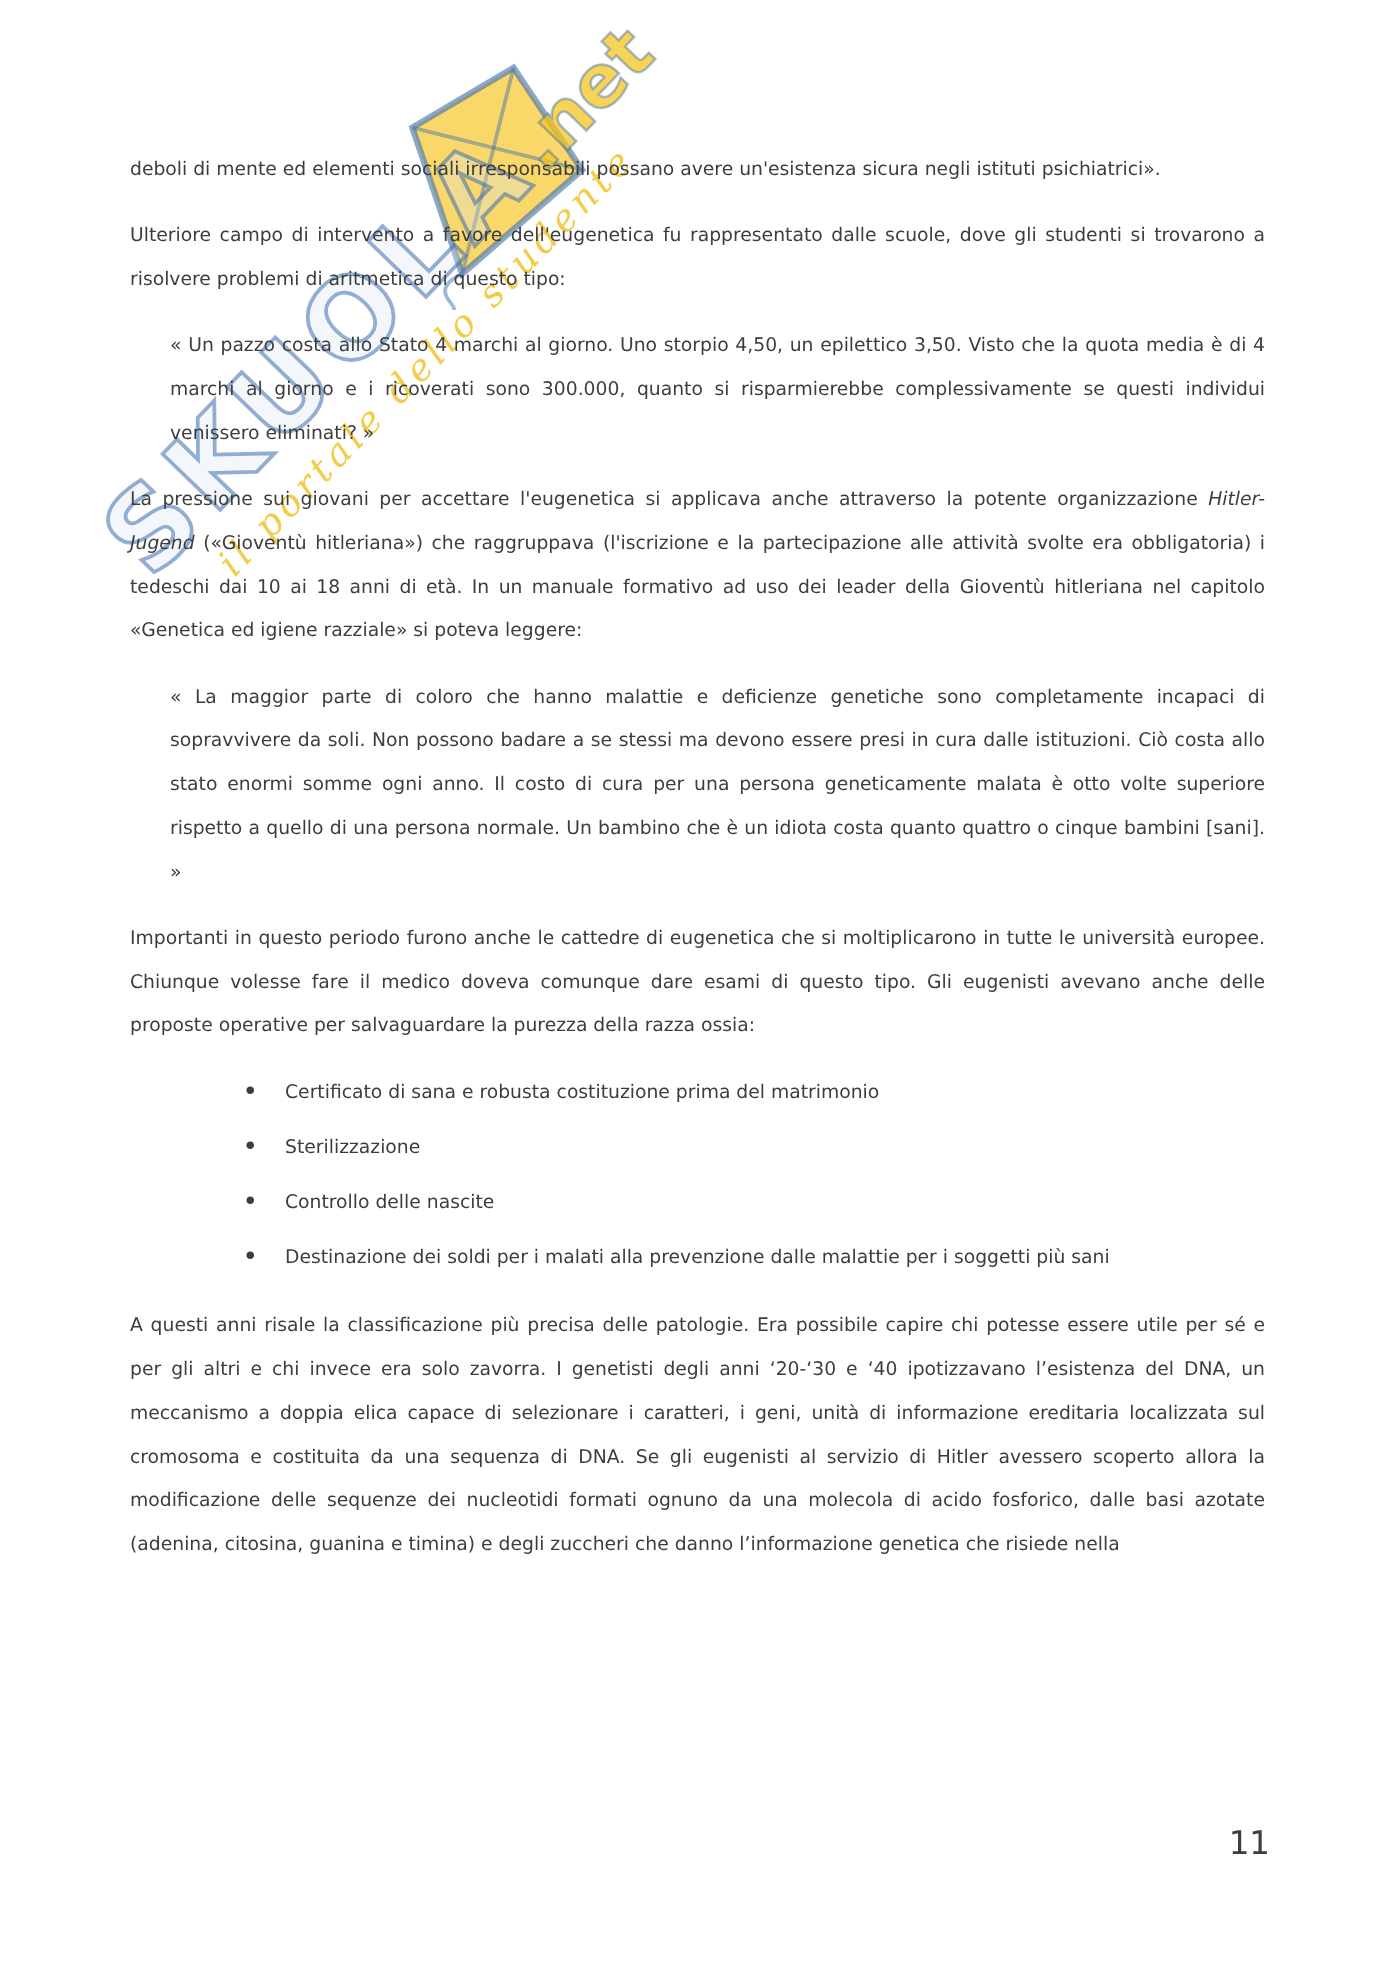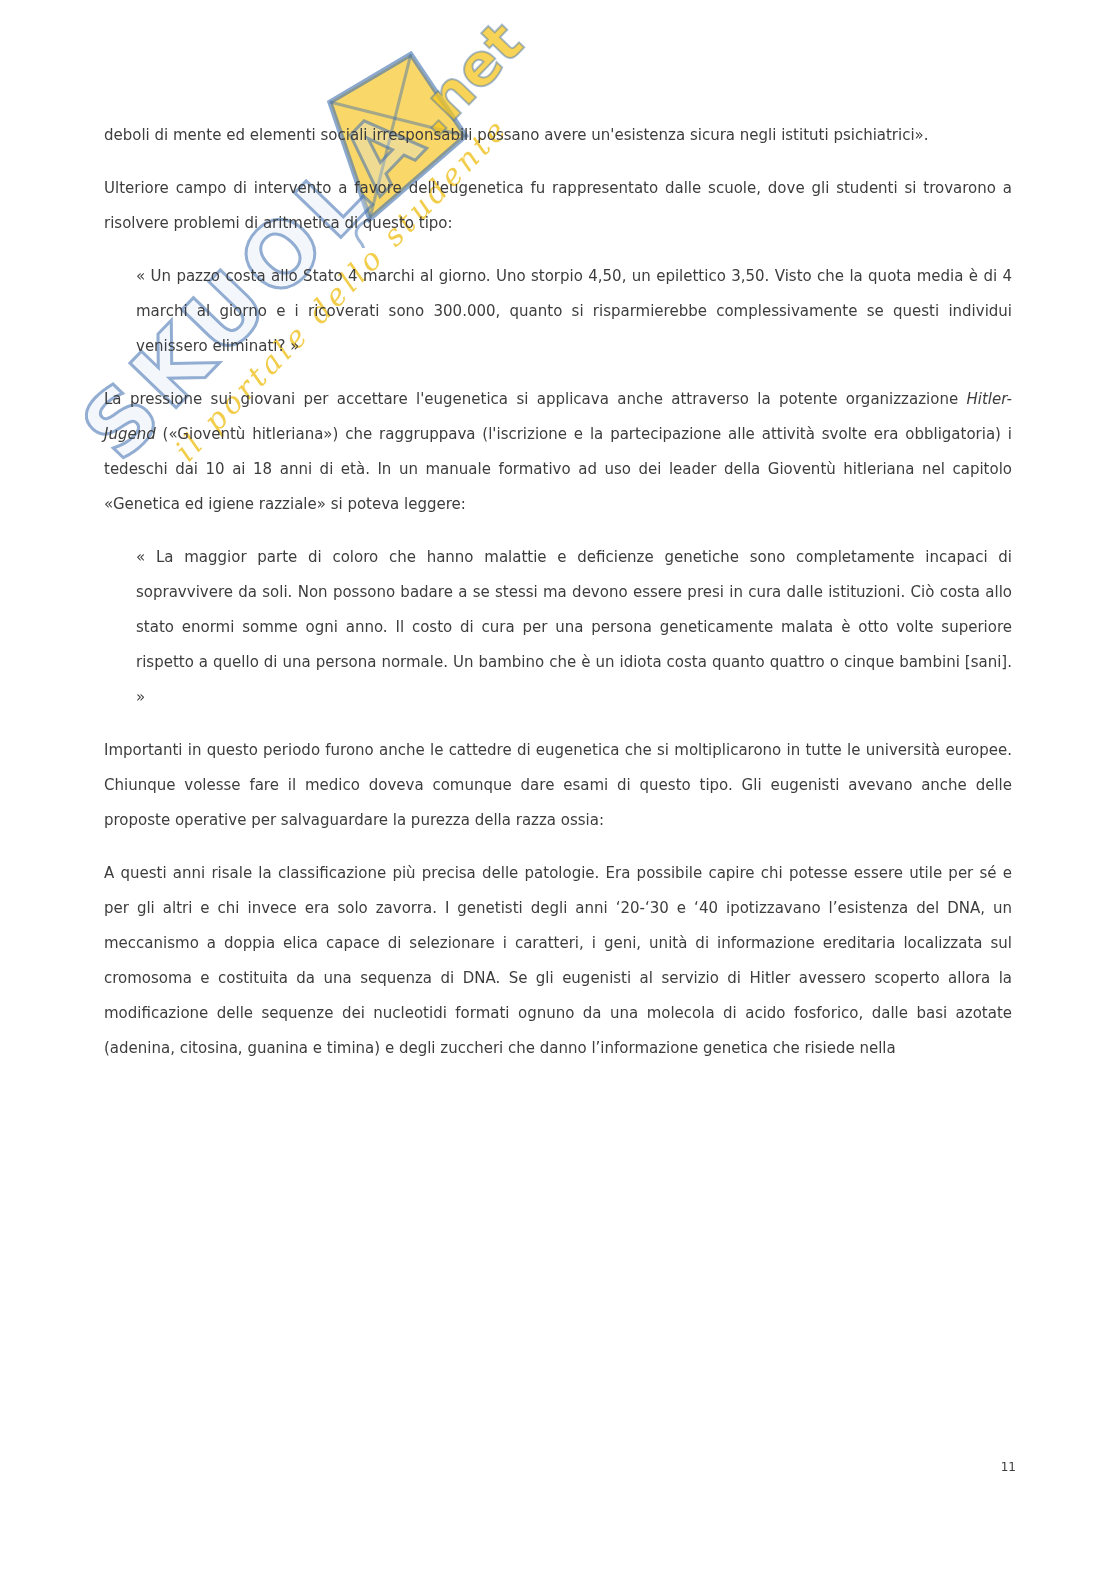--- a/index.html
+++ b/index.html
@@ -96,21 +96,21 @@
     position: absolute;
     left: 2px;
     top: 0;
     font-size: 21px;
   }
   .page-number {
     position: absolute;
     top: 1460px;
     right: 100px;
     z-index: 1;
-    font-size: 12px;
+    font-size: 26px;
   }
   em.org-name { }
 </style>
 </head>
 <body>
 
 <div class="page">
 
   <div class="watermark">
     <svg class="wm-kite" width="190" height="200" viewBox="0 0 190 200">
@@ -134,20 +134,26 @@
     <p>Ulteriore campo di intervento a favore dell'eugenetica fu rappresentato dalle scuole, dove gli studenti si trovarono a risolvere problemi di aritmetica di questo tipo:</p>
 
     <p class="quote">« Un pazzo costa allo Stato 4 marchi al giorno. Uno storpio 4,50, un epilettico 3,50. Visto che la quota media è di 4 marchi al giorno e i ricoverati sono 300.000, quanto si risparmierebbe complessivamente se questi individui venissero eliminati? »</p>
 
     <p><span>La pressione sui giovani per accettare l'eugenetica si applicava anche attraverso la potente organizzazione </span><em class="org-name">Hitler-Jugend</em><span> («Gioventù hitleriana») che raggruppava (l'iscrizione e la partecipazione alle attività svolte era obbligatoria) i tedeschi dai 10 ai 18 anni di età. In un manuale formativo ad uso dei leader della Gioventù hitleriana nel capitolo «Genetica ed igiene razziale» si poteva leggere:</span></p>
 
     <p class="quote">« La maggior parte di coloro che hanno malattie e deficienze genetiche sono completamente incapaci di sopravvivere da soli. Non possono badare a se stessi ma devono essere presi in cura dalle istituzioni. Ciò costa allo stato enormi somme ogni anno. Il costo di cura per una persona geneticamente malata è otto volte superiore rispetto a quello di una persona normale. Un bambino che è un idiota costa quanto quattro o cinque bambini [sani]. »</p>
 
     <p>Importanti in questo periodo furono anche le cattedre di eugenetica che si moltiplicarono in tutte le università europee. Chiunque volesse fare il medico doveva comunque dare esami di questo tipo. Gli eugenisti avevano anche delle proposte operative per salvaguardare la purezza della razza ossia:</p>
 
+    <ul>
+      <li>Certificato di sana e robusta costituzione prima del matrimonio</li>
+      <li>Sterilizzazione</li>
+      <li>Controllo delle nascite</li>
+      <li>Destinazione dei soldi per i malati alla prevenzione dalle malattie per i soggetti più sani</li>
+    </ul>
 
     <p>A questi anni risale la classificazione più precisa delle patologie. Era possibile capire chi potesse essere utile per sé e per gli altri e chi invece era solo zavorra. I genetisti degli anni ‘20-‘30 e ‘40 ipotizzavano l’esistenza del DNA, un meccanismo a doppia elica capace di selezionare i caratteri, i geni, unità di informazione ereditaria localizzata sul cromosoma e costituita da una sequenza di DNA. Se gli eugenisti al servizio di Hitler avessero scoperto allora la modificazione delle sequenze dei nucleotidi formati ognuno da una molecola di acido fosforico, dalle basi azotate (adenina, citosina, guanina e timina) e degli zuccheri che danno l’informazione genetica che risiede nella</p>
 
   </div>
 
   <div class="page-number">11</div>
 
 </div>
 
 </body></html>

